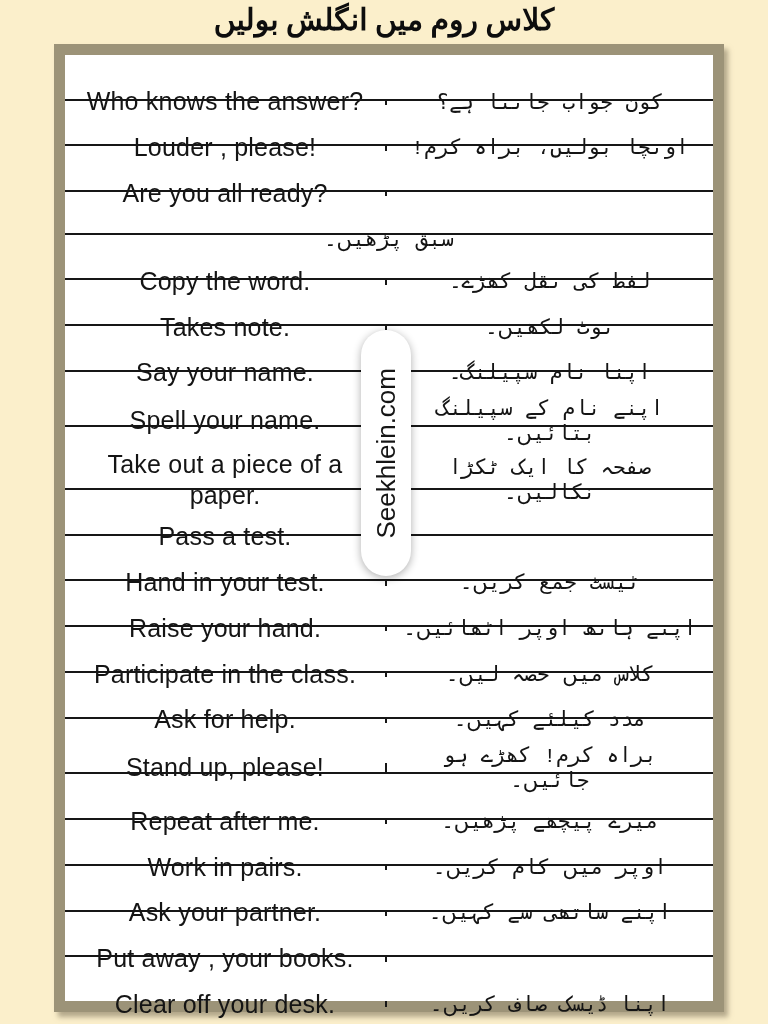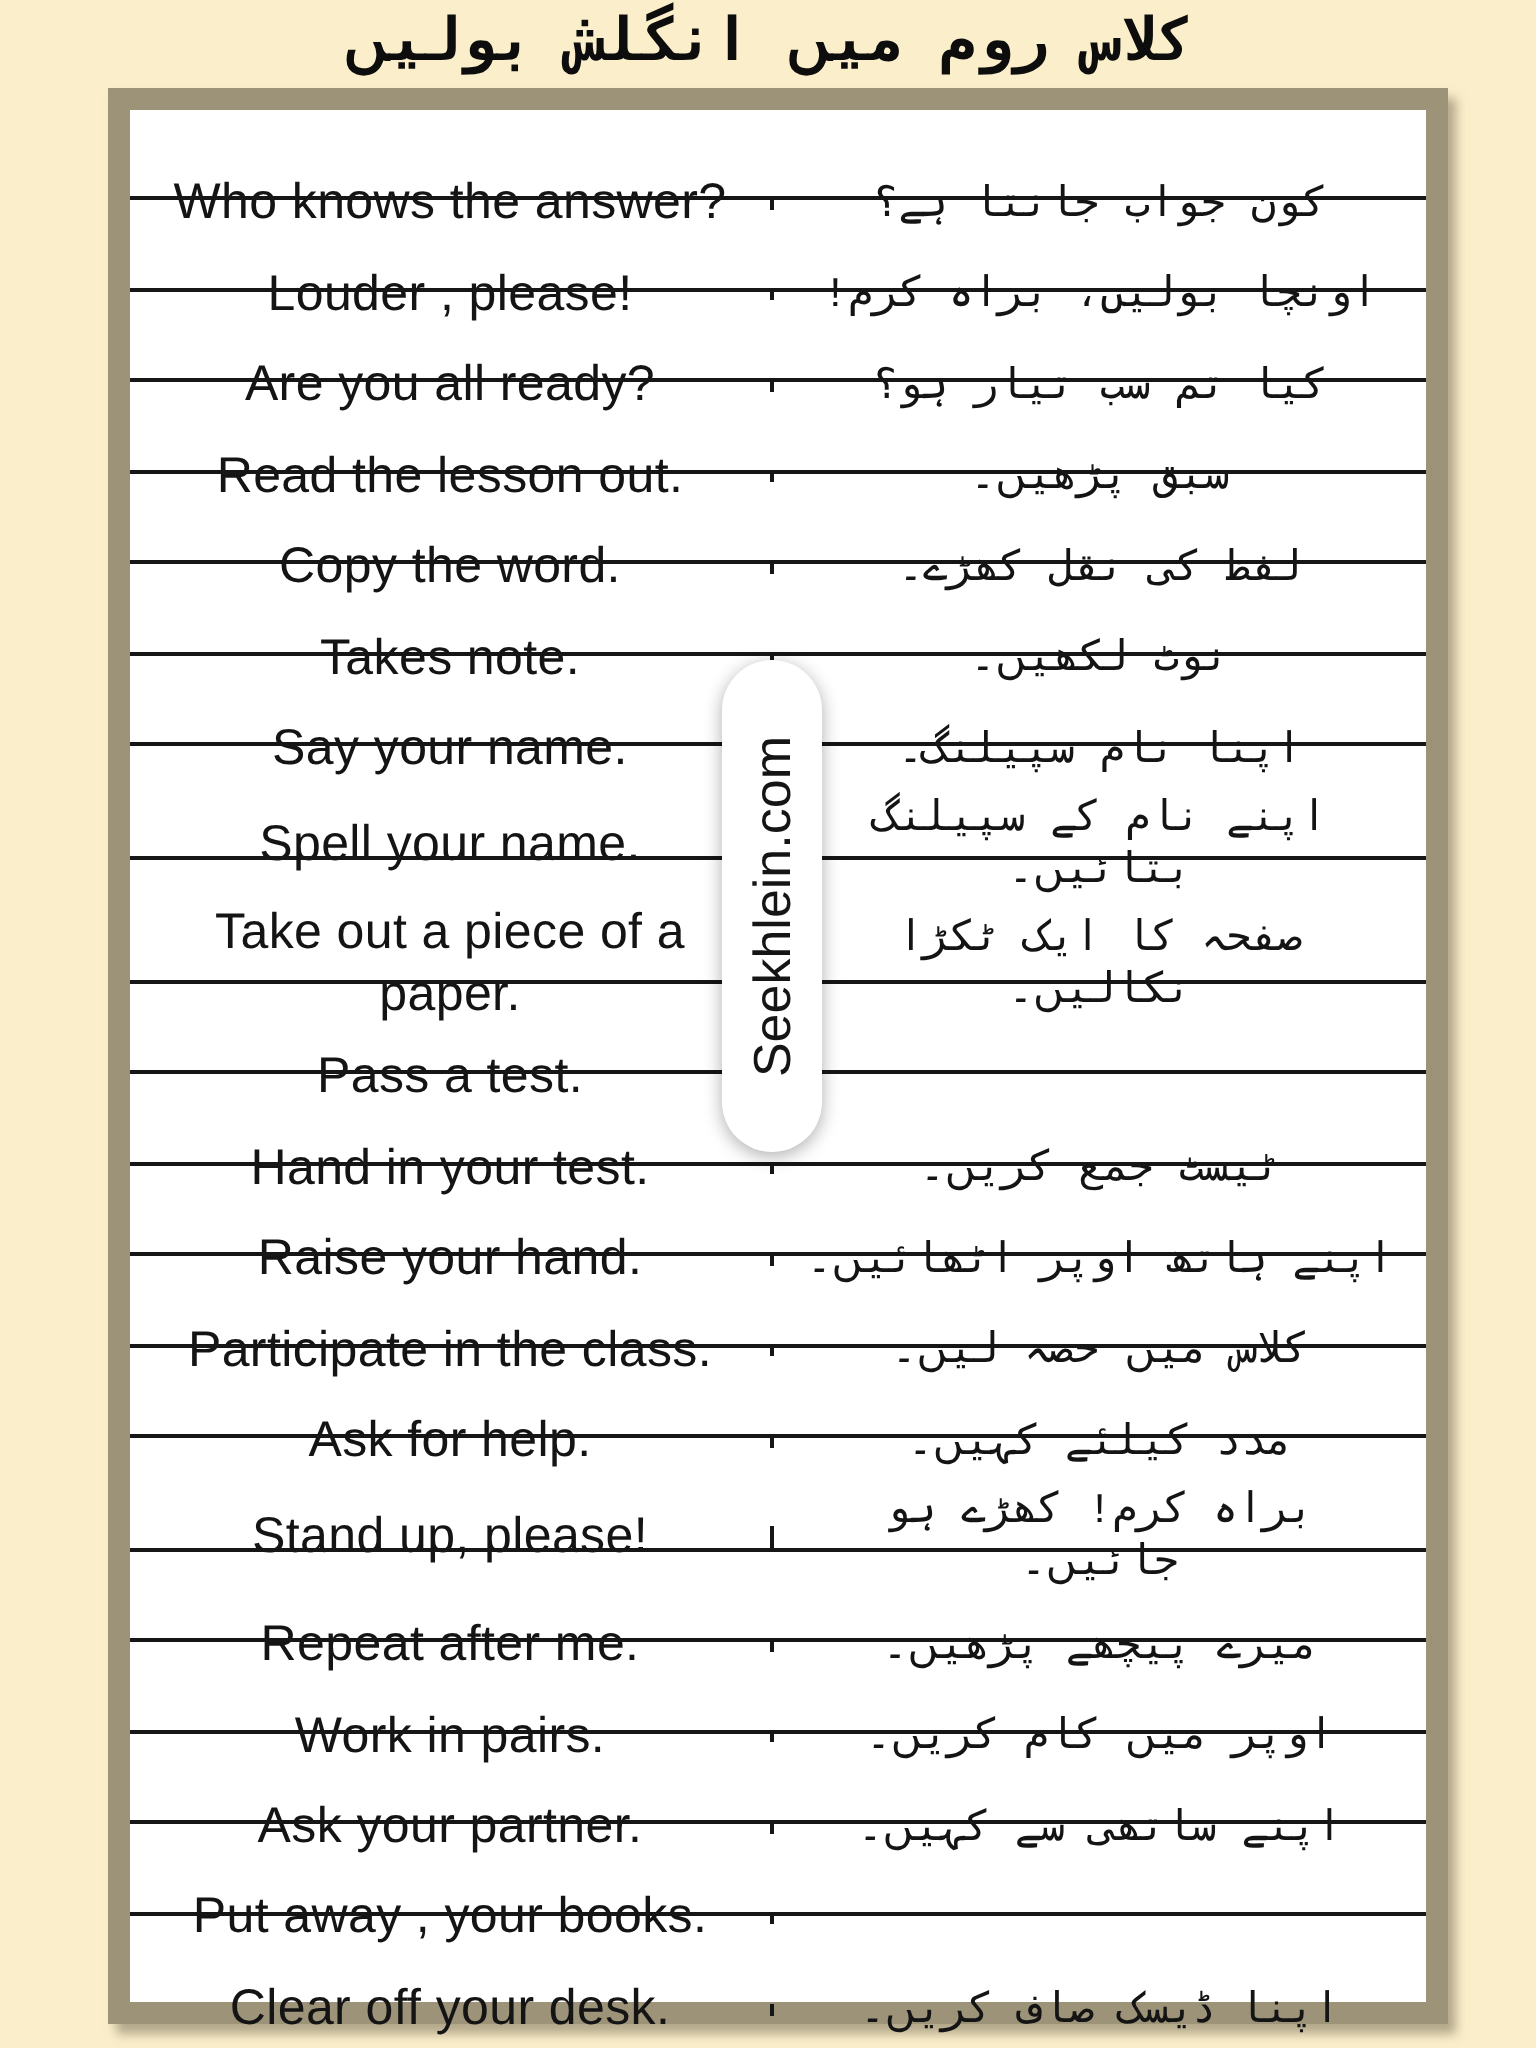--- a/index.html
+++ b/index.html
@@ -16,21 +16,21 @@
     font-family: "Liberation Sans", sans-serif;
     overflow: hidden;
     position: relative;
   }
   .page-title {
     position: absolute;
     top: 2px; left: 0;
     width: 100%;
     text-align: center;
     direction: rtl;
-    font-family: Liberation Mono, monospace;
+    font-family: Liberation Serif, serif;
     font-weight: bold;
     font-size: 30px;
     color: #0d0d0d;
     z-index: 3;
   }
   .table-frame {
     position: absolute;
     left: 54px; top: 44px;
     width: 670px; height: 968px;
     border: 11px solid var(--frame);
@@ -104,24 +104,22 @@
       <div class="row">
         <div class="cell en">Who knows the answer?</div>
         <div class="cell ur">کون جواب جانتا ہے؟</div>
       </div>
       <div class="row">
         <div class="cell en">Louder , please!</div>
         <div class="cell ur">اونچا بولیں، براہ کرم!</div>
       </div>
       <div class="row">
         <div class="cell en">Are you all ready?</div>
-        <div class="cell ur">کیا تم سب تیار ہو؟</div>
       </div>
       <div class="row">
-        <div class="cell en">Read the lesson out.</div>
         <div class="cell ur">سبق پڑھیں۔</div>
       </div>
       <div class="row">
         <div class="cell en">Copy the word.</div>
         <div class="cell ur">لفظ کی نقل کھڑے۔</div>
       </div>
       <div class="row">
         <div class="cell en">Takes note.</div>
         <div class="cell ur">نوٹ لکھیں۔</div>
       </div>

